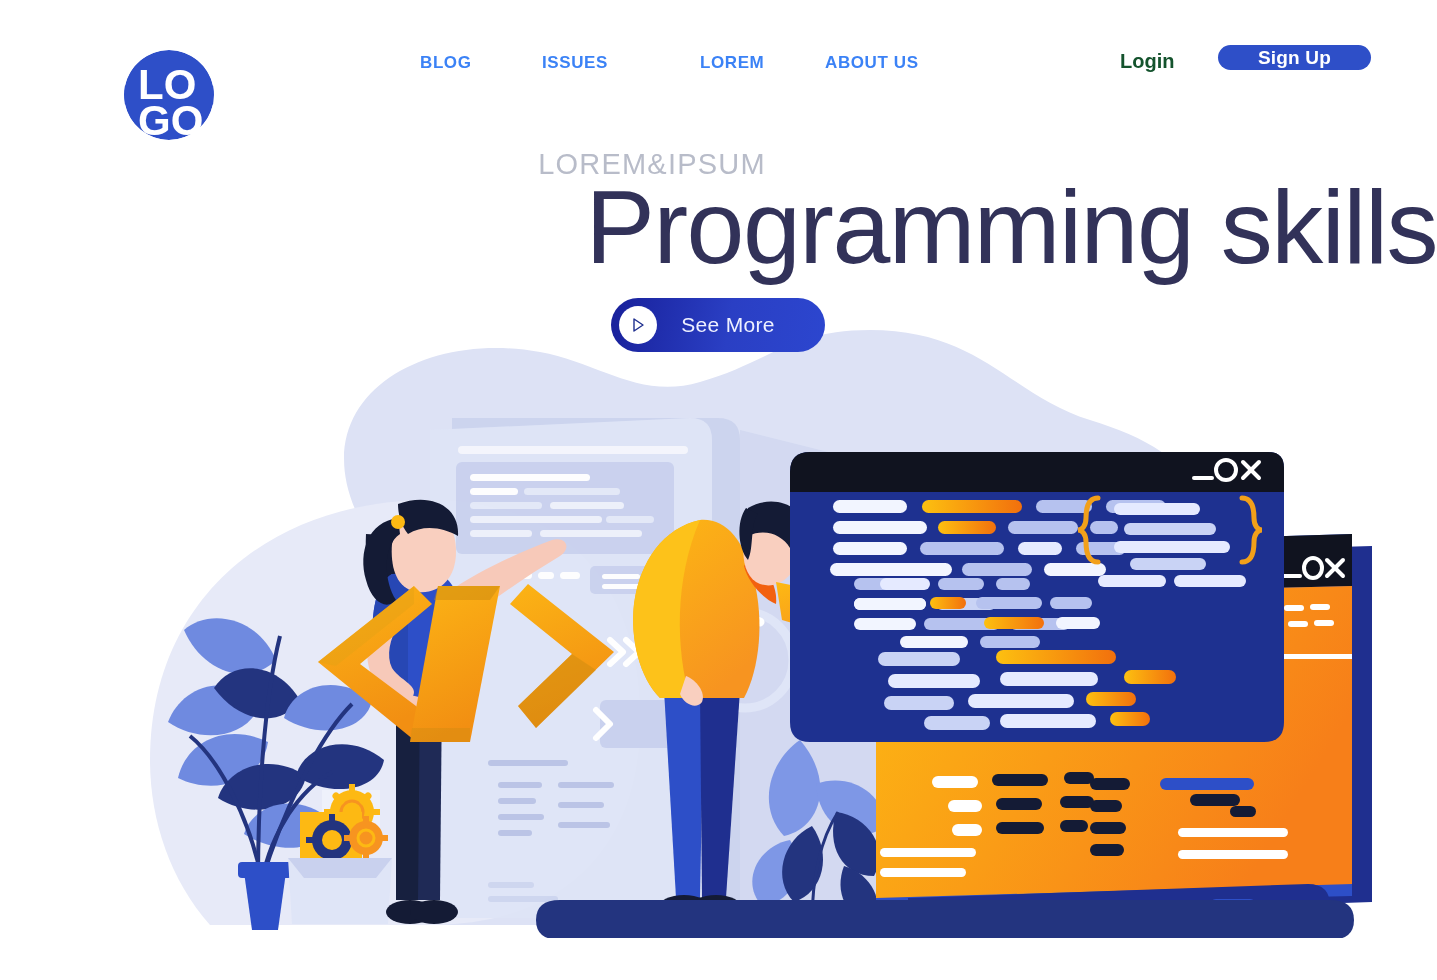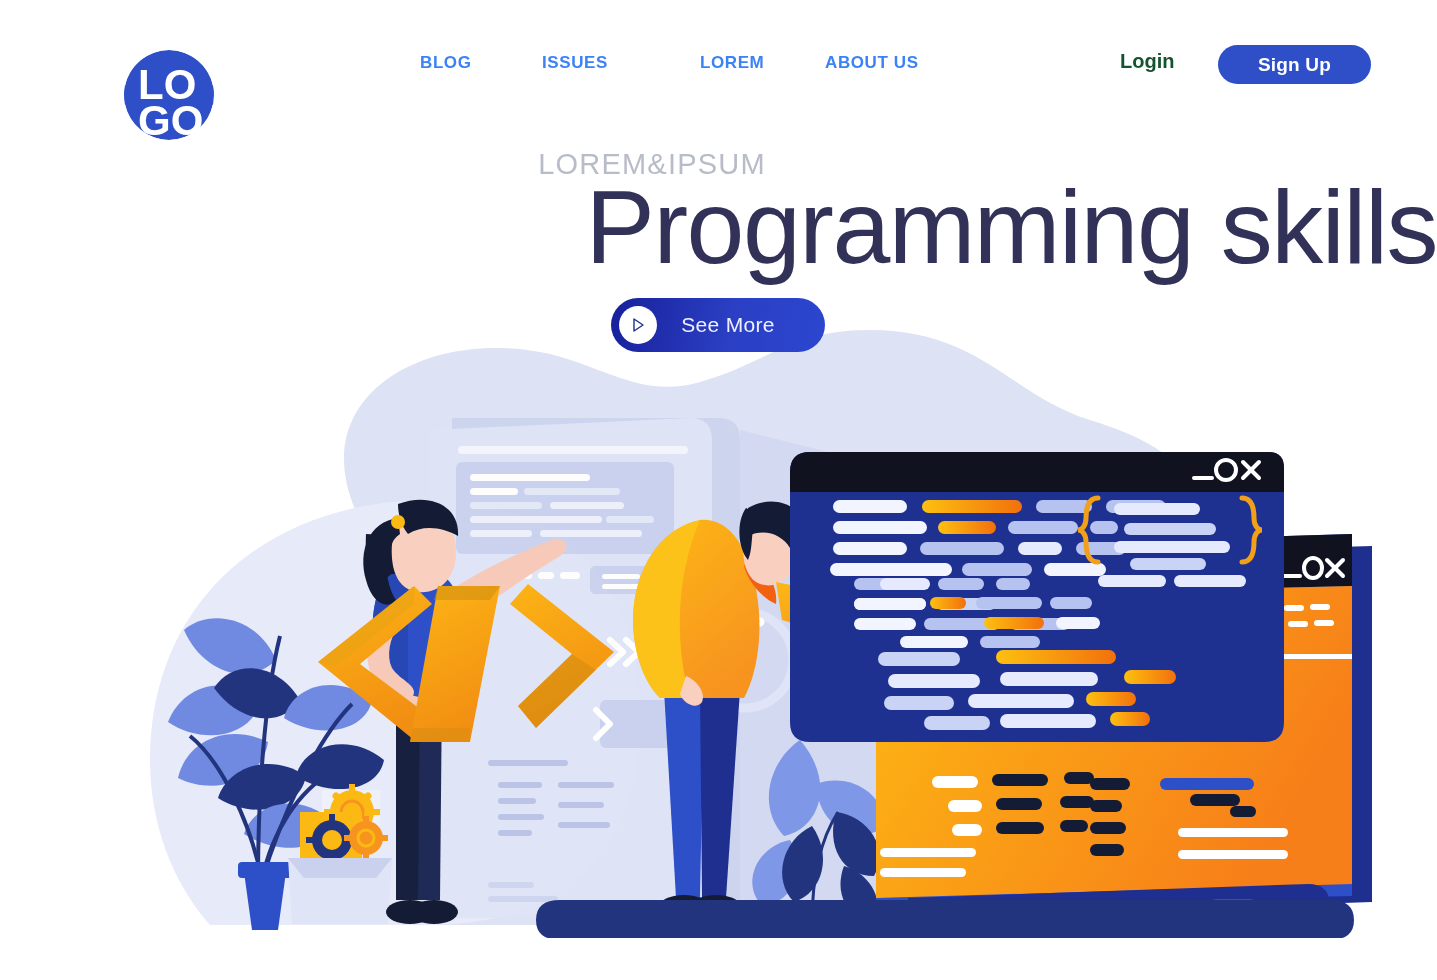--- a/index.html
+++ b/index.html
@@ -38,21 +38,21 @@
   .nav-item.n2 { width: 125px; }
   .nav-item.n3 { width: 140px; }
 
   .login-link {
     position: absolute; left: 1072px; top: 50px;
     color: #14532d; font-size: 20px; font-weight: bold;
     cursor: pointer; white-space: nowrap;
   }
   .signup-btn {
     position: absolute; left: 1170px; top: 45px;
-    width: 153px; height: 39px;
+    width: 153px; height: 25px;
     background: #2e4fc8; border: none; border-radius: 20px;
     color: #fff; font-size: 19px; font-weight: bold;
     font-family: "Liberation Sans", sans-serif;
     cursor: pointer; letter-spacing: 0.2px;
   }
 
   
   .hero-text { position: absolute; left: 0; top: 0; width: 1437px; z-index: 35; }
   .eyebrow {
     position: absolute; left: 0; top: 148px; width: 1304px; text-align: center;

